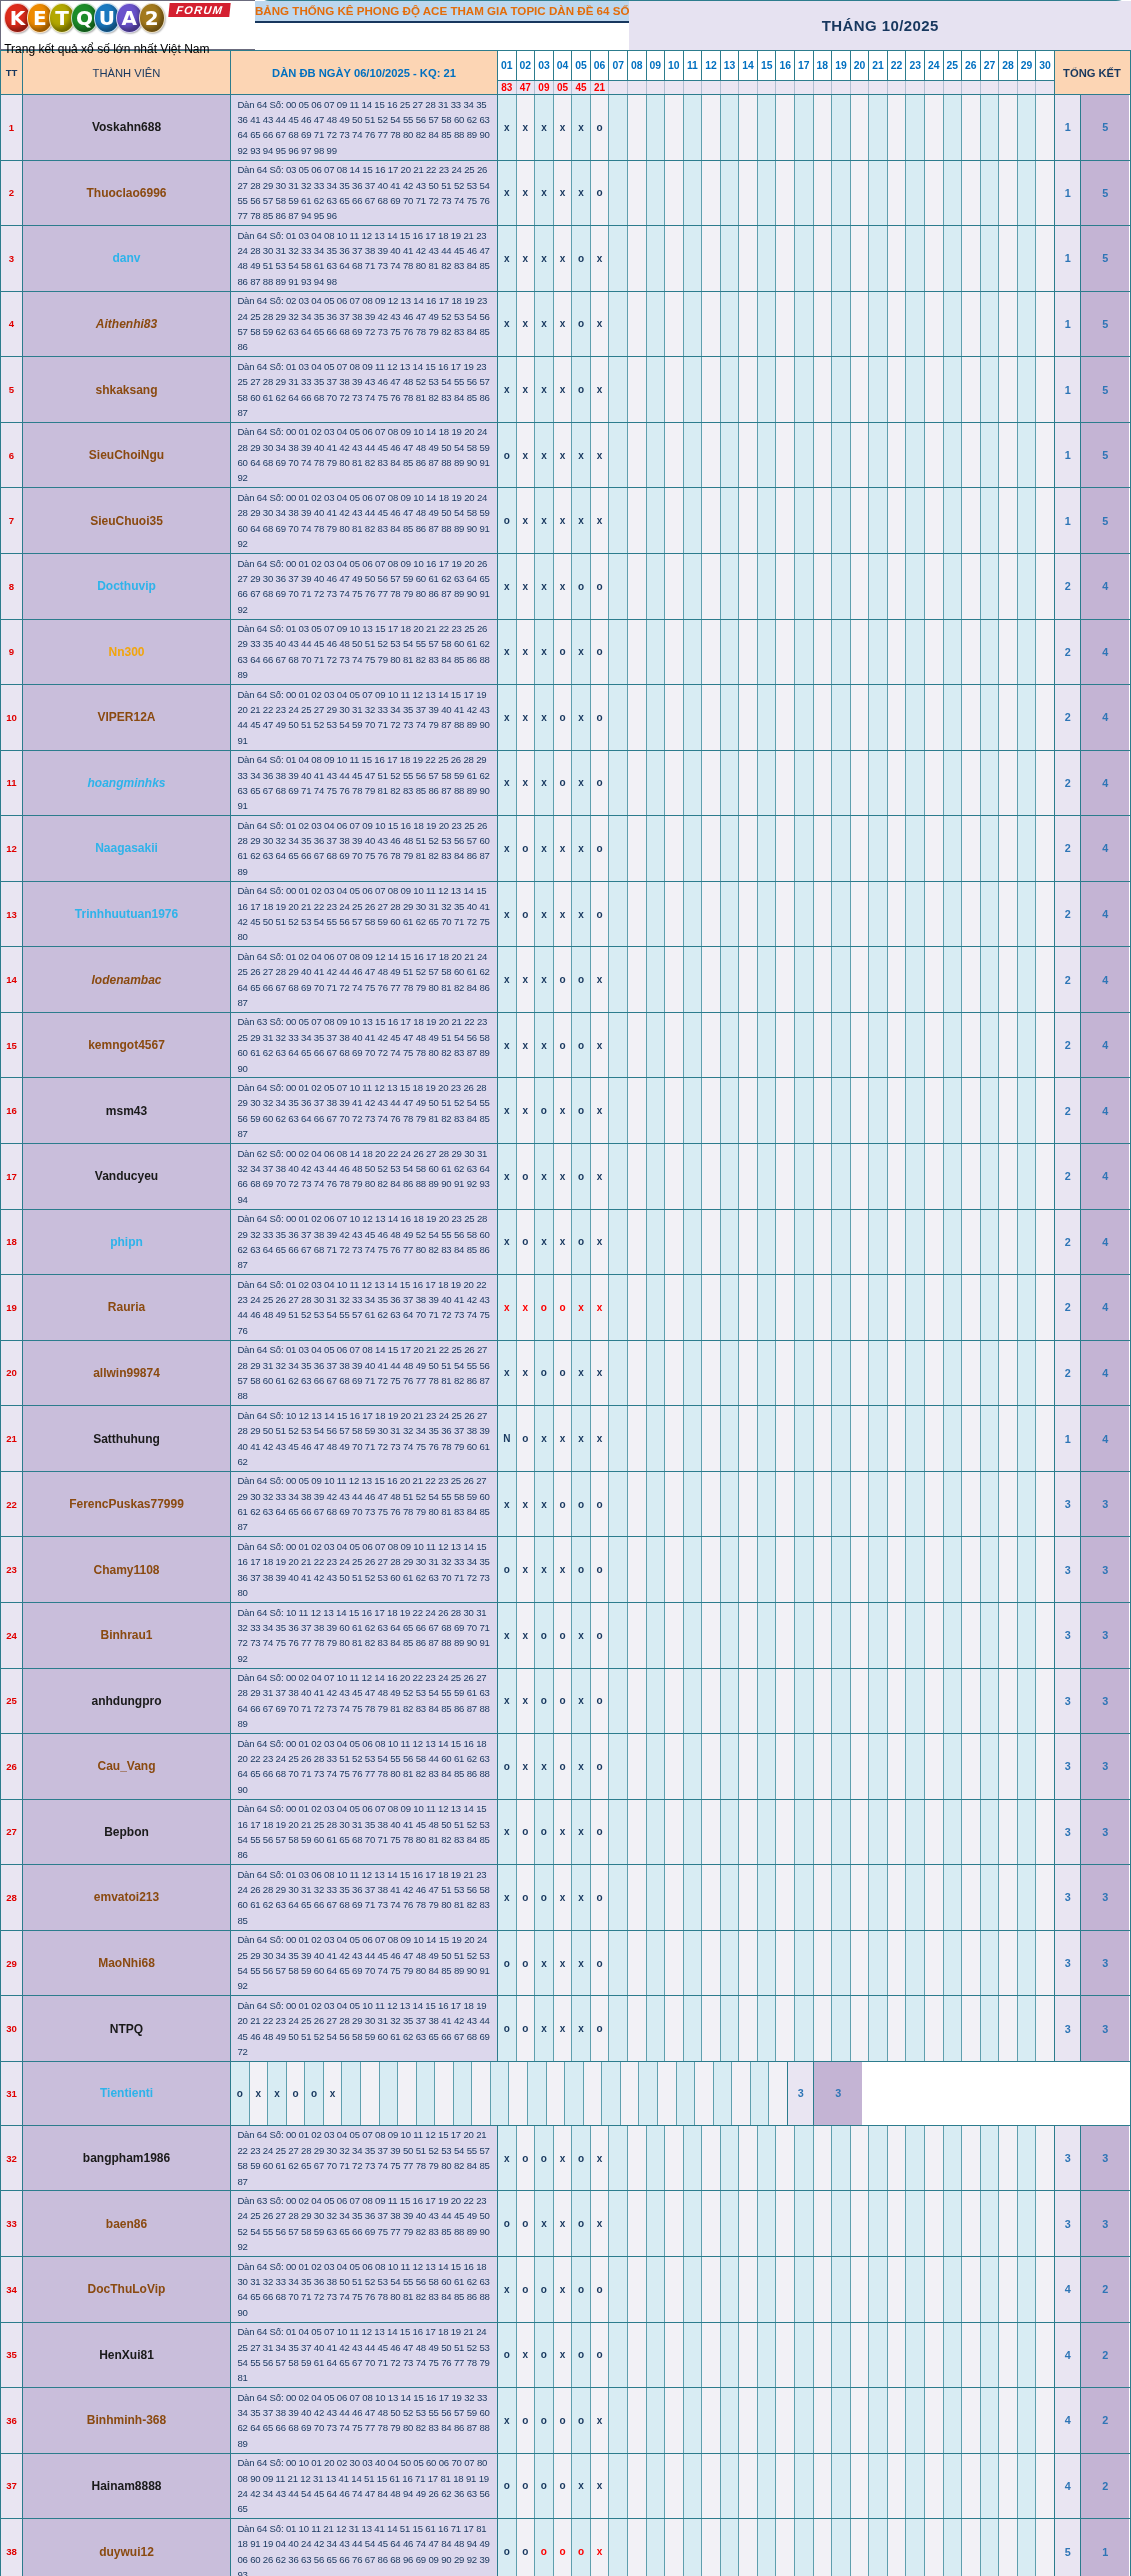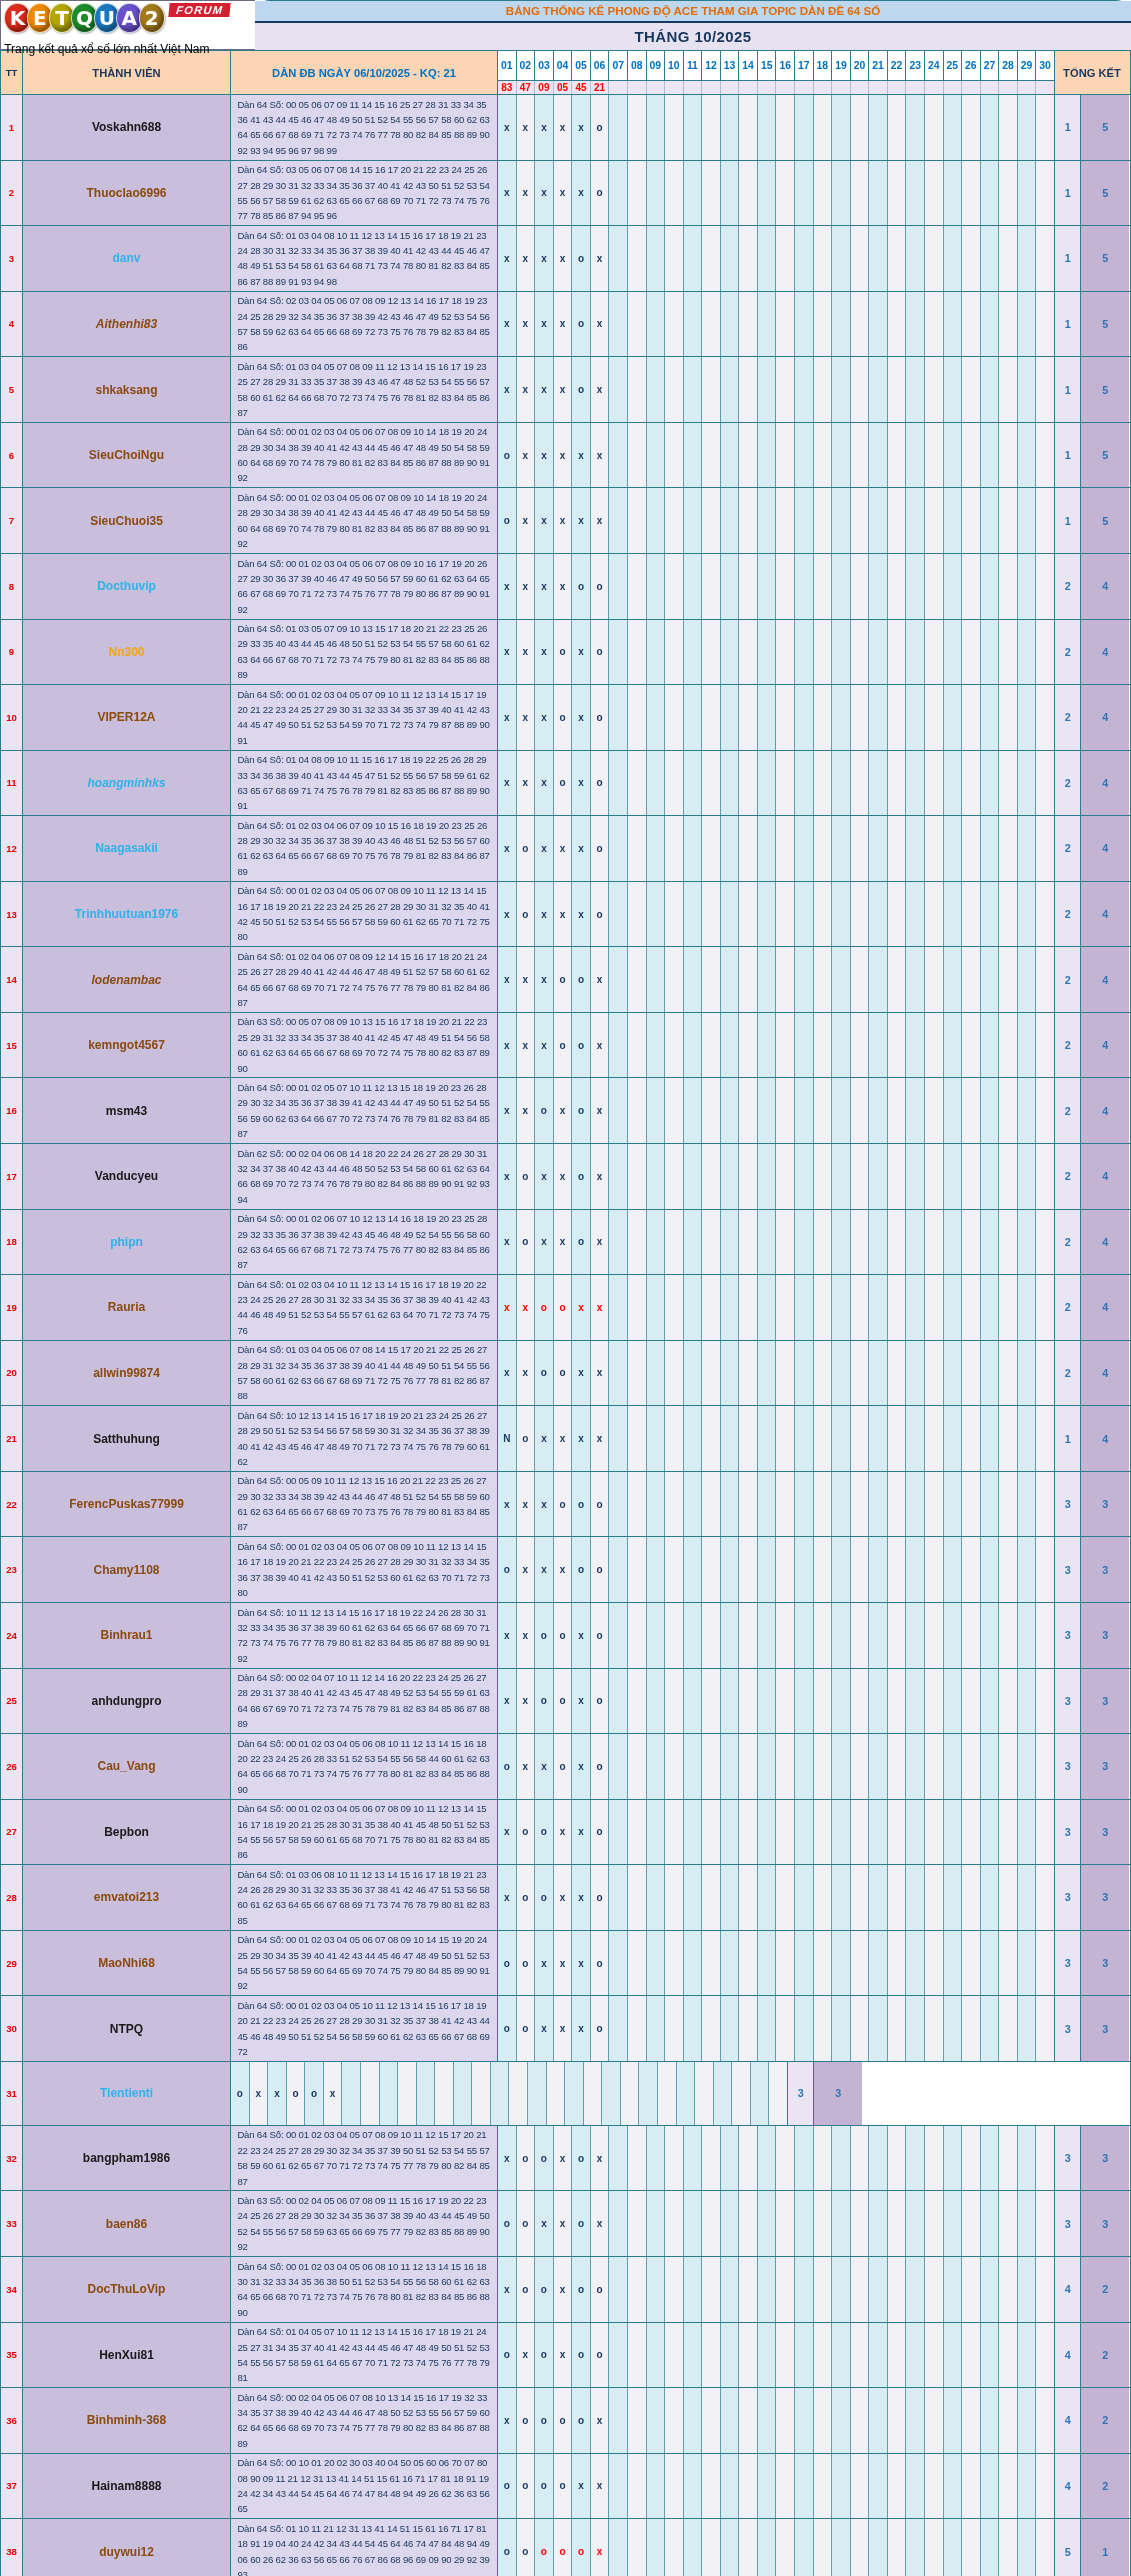--- a/index.html
+++ b/index.html
@@ -12,31 +12,31 @@
 .logo-row { display:flex; align-items:center; height:32px; }
 .logo-letter { display:inline-flex; width:26.4px; height:30px; margin-right:-4px; border-radius:50%;
   align-items:center; justify-content:center; color:#fff; font-weight:bold; font-size:20px;
   font-family:"DejaVu Sans", sans-serif; border:1.6px solid rgba(255,255,255,.75);
   box-shadow: inset -3.2px -4px 4.8px rgba(0,0,0,.38), 0.8px 0.8px 1.6px rgba(0,0,0,.3); }
 .lg0{background:#dd2b1b;} .lg1{background:#ee8a00;} .lg2{background:#b3a800;} .lg3{background:#1d8c2a;}
 .lg4{background:#1b79c0;} .lg5{background:#6a52cc;} .lg6{background:#a3791c;}
 .logo-badge { background:#d42030; color:#fff; font-weight:bold; font-style:italic; padding:0.8px 7.2px;
   font-size:11.2px; margin-left:8px; transform:skew(-6deg); letter-spacing:1.2px; align-self:flex-start; margin-top:1.6px; }
 .logo-tagline { font-size:12px; color:#000; margin-top:8px; white-space:nowrap; }
-.top-right { flex:1; display:flex; flex-direction:column; border-top:0.8px solid #2c7c8d;border-radius:15px; }
+.top-right { flex:1; display:flex; flex-direction:row; border-top:0.8px solid #2c7c8d;border-radius:15px; }
 .title-bar { height:21.6px; background:#bdd7ee; color:#e36c0a; display:flex; align-items:center; justify-content:center;
   font-weight:bold; font-size:11.6px; border-bottom:2.4px solid #17375e; }
 .month-bar { flex:1; background:#e6e2f1; color:#17375e; display:flex; align-items:center; justify-content:center;
   font-weight:bold; font-size:15px; letter-spacing:0.4px; }
 
 
 .grid { width:1131px; border:1.6px solid #2c7c8d; border-top:1.6px solid #2c7c8d; }
 .thead { display:flex; height:43px; background:#fcd5b4; }
 .h-tt { width:21px; display:flex; align-items:center; justify-content:center; color:#17375e; font-weight:bold; font-size:9.6px; }
-.h-member { width:208px; display:flex; align-items:center; justify-content:center; color:#17375e; font-weight:bold; font-size:11.2px; border-left:1.6px solid #2c7c8d; }
+.h-member { width:208px; display:flex; align-items:center; justify-content:center; color:#17375e; font-weight:normal; font-size:11.2px; border-left:1.6px solid #2c7c8d; }
 .h-dan { width:267px; display:flex; align-items:center; justify-content:center; color:#0070c0; font-weight:bold; font-size:11.2px; border-left:1.6px solid #2c7c8d; }
 .h-days { width:557px; display:flex; flex-direction:column; border-left:1.6px solid #2c7c8d; }
 .day-num-row { display:flex; height:29px; background:#fff; }
 .day-num { flex:1; border-right:0.8px solid #2c7c8d; color:#0070c0; font-weight:bold; font-size:10.4px;
   display:flex; align-items:center; justify-content:center; }
 .day-num:last-child { border-right:none; }
 .kq-row { display:flex; flex:1; background:#eae6f3; border-top:1.6px solid #2c7c8d; }
 .kq-cell { flex:1; border-right:0.8px solid #aebfd2; color:#fe0000; font-weight:bold; font-size:10px;
   display:flex; align-items:center; justify-content:center; }
 .kq-cell:last-child { border-right:none; }

